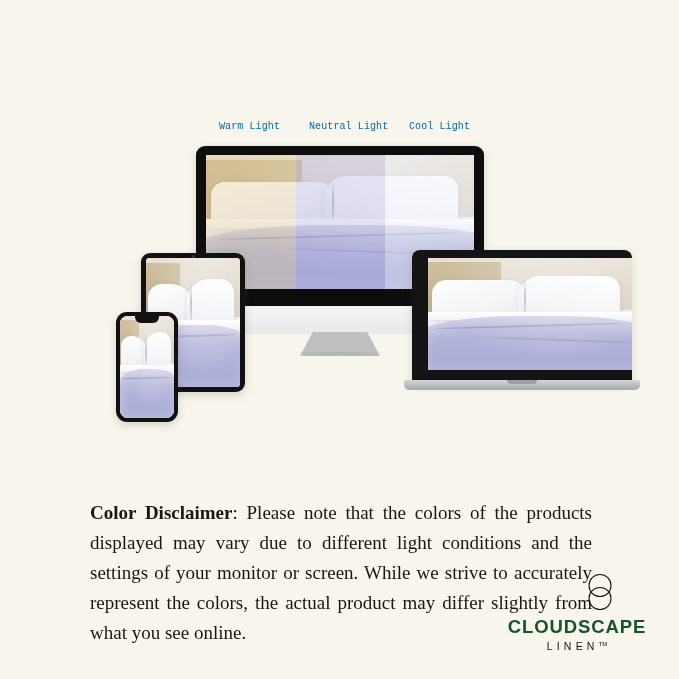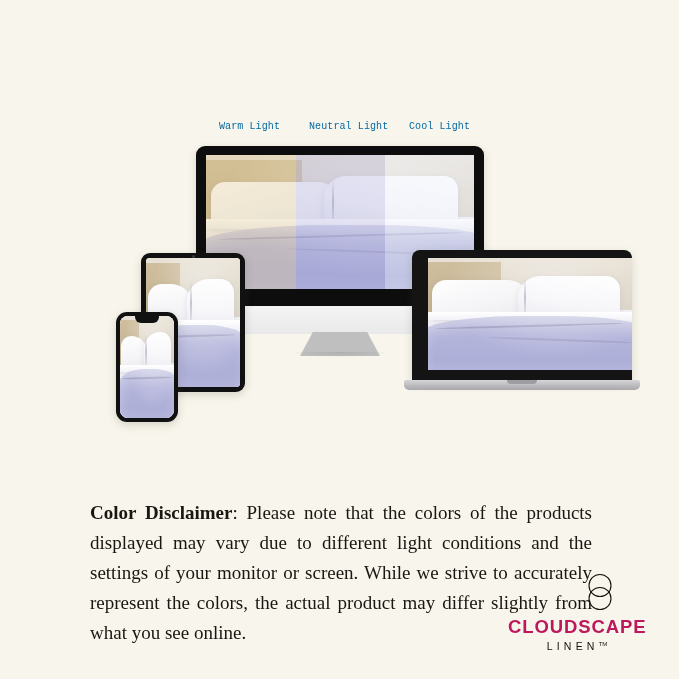--- a/index.html
+++ b/index.html
@@ -165,23 +165,23 @@
     font-family:"Liberation Serif", serif;
     font-size:19px;line-height:1.58;color:#1a1612;
     text-align:justify;
   }
   #disclaimer .bold{font-weight:bold;}
 
   
   #logo{position:absolute;left:497px;top:572px;width:160px;height:76px;}
   #logo .mark{position:absolute;left:88px;top:0;width:30px;height:40px;}
   #logo .wordmark{
-    position:absolute;left:11px;top:44px;width:160px;text-align:left;
+    position:absolute;left:0;top:44px;width:160px;text-align:center;
     font-family:"Liberation Sans", sans-serif;
-    font-size:18.5px;font-weight:bold;letter-spacing:.9px;color:#be185d;
+    font-size:18.5px;font-weight:bold;letter-spacing:.9px;color:#14532d;
   }
   #logo .subword{
     position:absolute;left:0;top:68px;width:160px;text-align:center;
     font-family:"Liberation Sans", sans-serif;
     font-size:10.5px;letter-spacing:4.2px;color:#15120e;
   }
   #logo .subword .tm{font-size:6px;vertical-align:super;letter-spacing:0;}
 </style>
 </head>
 <body>

